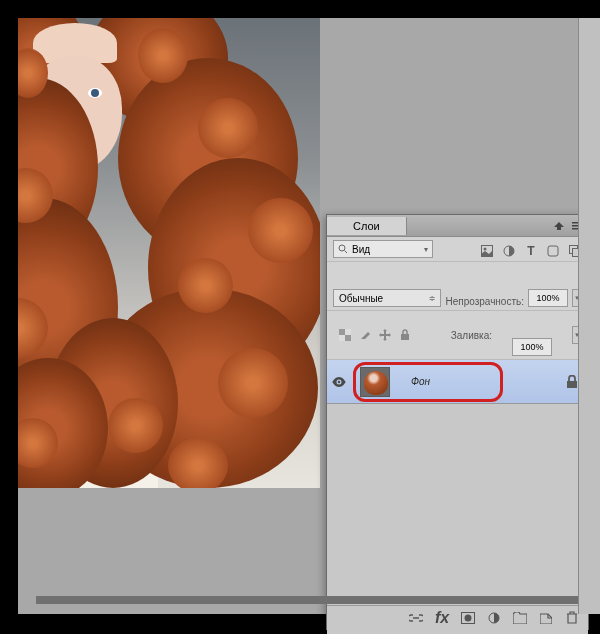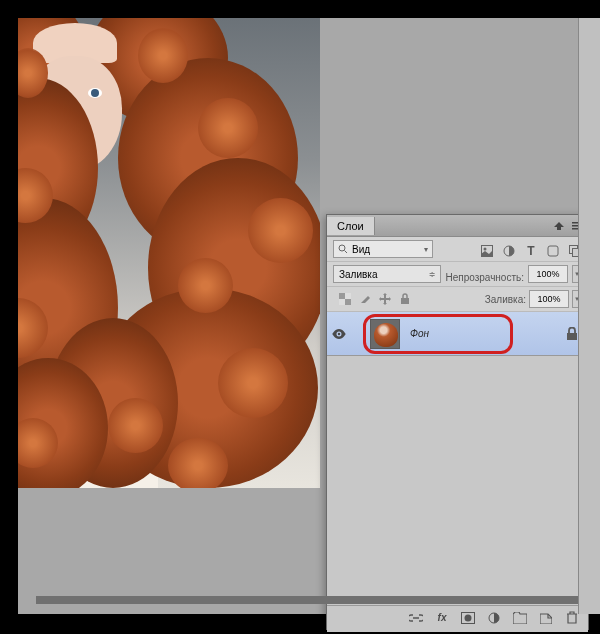--- a/index.html
+++ b/index.html
@@ -29,41 +29,41 @@
 .hc { position: absolute; border-radius: 50%; background: radial-gradient(circle, #d4773f 10%, #a84e24 70%, transparent 100%); }
 .c1{left:-10px;top:30px;width:40px;height:50px;}.c2{left:120px;top:10px;width:50px;height:55px;}
 .c3{left:180px;top:80px;width:60px;height:60px;}.c4{left:-20px;top:150px;width:55px;height:55px;}
 .c5{left:230px;top:180px;width:65px;height:65px;}.c6{left:160px;top:240px;width:55px;height:55px;}
 .c7{left:-30px;top:280px;width:60px;height:60px;}.c8{left:200px;top:330px;width:70px;height:70px;}
 .c9{left:90px;top:380px;width:55px;height:55px;}.c10{left:-10px;top:400px;width:50px;height:50px;}
 .c11{left:150px;top:420px;width:60px;height:55px;}
 
 .layers-panel { position: absolute; left: 308px; top: 196px; width: 263px; height: 416px; background: #d3d3d3; border: 1px solid #6a6a6a; box-shadow: -2px 2px 8px rgba(0,0,0,0.3); }
 .panel-header { display: flex; align-items: center; height: 22px; background: linear-gradient(#b8b8b8, #a0a0a0); border-bottom: 1px solid #8a8a8a; font-size: 11px; }
-.panel-tab { padding: 3px 10px; background: #d3d3d3; border-right: 1px solid #888; }
+.panel-tab { padding: 3px 26px; background: #d3d3d3; border-right: 1px solid #888; }
 .header-icons { margin-left: auto; display: flex; gap: 4px; padding-right: 4px; }
 .hi { width: 14px; height: 14px; color: #3a3a3a; display:flex;align-items:center;justify-content:center;font-size:10px; }
 .panel-row { display: flex; align-items: flex-end; padding: 3px 6px; font-size: 10px; gap: 4px; border-bottom: 1px solid #bbb; }
 .search-box { flex: 1; display: flex; align-items: center; height: 18px; background: #e8e8e8; border: 1px solid #999; padding: 0 4px; gap: 4px; max-width: 100px; }
 .row-icons { display: flex; gap: 8px; margin-left: auto; }
 .ri { width: 14px; height: 14px; display:flex;align-items:center;justify-content:center;color:#555; }
 .dropdown { flex: 1; height: 18px; background: #e4e4e4; border: 1px solid #999; padding: 0 5px; display: flex; align-items: center; font-size: 10px; max-width: 115px; }
 .dd-arrow { margin-left: auto; font-size: 8px; color: #666; }
 .label-s { font-size: 10px; color: #555; }
-.value-box { width: 40px; height: 18px; background: #e8e8e8; border: 1px solid #999; display: flex; align-items: center; justify-content: center; font-size: 9px; }
+.value-box { width: 40px; height: 18px; background: #e8e8e8; border: 1px solid #999; display: flex; align-items: center; justify-content: center; font-size: 9px; margin-top: 24px; }
 .small-dd { width: 10px; height: 18px; background: #d0d0d0; border: 1px solid #999; display:flex;align-items:center;justify-content:center;font-size:7px;color:#666; }
 .lock-row { display: flex; gap: 6px; padding: 3px 6px; align-items: center; border-bottom: 1px solid #bbb; }
 .lock-icons { display: flex; gap: 8px; margin-left: 6px; }
 .li { width: 12px; height: 12px; }
-.fill-section { margin-left: auto; display: flex; align-items: center; gap: 3px; }
+.fill-section { margin-left: auto; display: flex; align-items: center; gap: 20px; }
 .layers-list { background: #c8c8c8; height: 320px; overflow: auto; }
 .layer-row { display: flex; align-items: center; height: 44px; background: linear-gradient(#c4d4ef, #b0c4e8); border-bottom: 1px solid #999; }
 .vis-col { width: 24px; height: 100%; display: flex; align-items: center; justify-content: center; }
 .eye { width: 14px; height: 10px; }
-.highlight-box { border: 3px solid #d02020; border-radius: 12px; padding: 3px 4px; display: flex; align-items: center; height: 40px; width: 150px; margin-left: 12px; }
+.highlight-box { border: 3px solid #d02020; border-radius: 12px; padding: 3px 4px; display: flex; align-items: center; height: 40px; width: 150px; margin-left: 2px; gap: 11px; }
 .thumb { width: 30px; height: 30px; border: 1px solid #5a5a5a; background: #6a6a6a; position: relative; overflow: hidden; }
 .th-hair { position: absolute; left: 3px; top: 3px; width: 24px; height: 24px; background: radial-gradient(circle at 40% 30%, #edd0bf 15%, #b85a2e 30%, #8a3c18 80%); border-radius: 50% 50% 45% 45%; }
 .layer-name { font-size: 10px; font-style: italic; color: #2a2a2a; margin-left: 10px; }
 .lock-icon-r { margin-left: auto; margin-right: 10px; }
 .panel-footer { position: absolute; bottom: 0; left: 0; right: 0; height: 24px; background: #c8c8c8; border-top: 1px solid #999; display: flex; align-items: center; justify-content: flex-end; gap: 10px; padding: 0 8px; }
 .fi { width: 16px; height: 14px; color: #4a4a4a; display:flex;align-items:center;justify-content:center;font-size:11px; }
 .rightbar { position: absolute; right: 0; top: 18px; width: 22px; height: 596px; background: #c0c0c0; border-left: 1px solid #888; }
 .bottom-border { position: absolute; bottom: 10px; left: 18px; width: 564px; height: 8px; background: #707070; }
 svg { display: block; }
 </style>
@@ -154,21 +154,21 @@
             <svg width="12" height="12" viewBox="0 0 12 12">
               <rect x="0.5" y="0.5" width="8" height="8" stroke="#666" fill="none"></rect>
               <rect x="3.5" y="3.5" width="8" height="8" stroke="#666" fill="#ccc"></rect>
             </svg>
           </div>
       </div>
     </div>
 
     <div class="panel-row">
       <div class="dropdown">
-        <span>Заливка</span>
+        <span>Обычные</span>
         <span class="dd-arrow">≑</span>
       </div>
       <span class="label-s">Непрозрачность:</span>
       <div class="value-box">100%</div>
       <div class="small-dd">▾</div>
     </div>
 
     <div class="lock-row">
       <div class="lock-icons">
         <svg class="li" width="12" height="12" viewBox="0 0 12 12">
@@ -217,21 +217,21 @@
         </div>
       </div>
     </div>
 
     <div class="panel-footer">
       <div class="fi">
           <svg width="14" height="10" viewBox="0 0 14 10">
             <path d="M4 2H2a3 3 0 000 6h2M10 2h2a3 3 0 010 6h-2M4 5h6" stroke="#555" fill="none" stroke-width="1.3"></path>
           </svg>
         </div>
-      <div class="fi" style="font-style:italic;font-size:10px;font-weight:bold">fx</div>
+      <div class="fi" style="font-style:italic;font-size:16px;font-weight:bold">fx</div>
       <div class="fi">
           <svg width="14" height="12" viewBox="0 0 14 12">
             <rect x="0.5" y="0.5" width="13" height="11" stroke="#555" fill="none"></rect>
             <circle cx="7" cy="6" r="3.5" fill="#555"></circle>
           </svg>
         </div>
       <div class="fi">
           <svg width="12" height="12" viewBox="0 0 12 12">
             <circle cx="6" cy="6" r="5" stroke="#555" fill="none"></circle>
             <path d="M6 1A5 5 0 0 1 6 11Z" fill="#555"></path>

